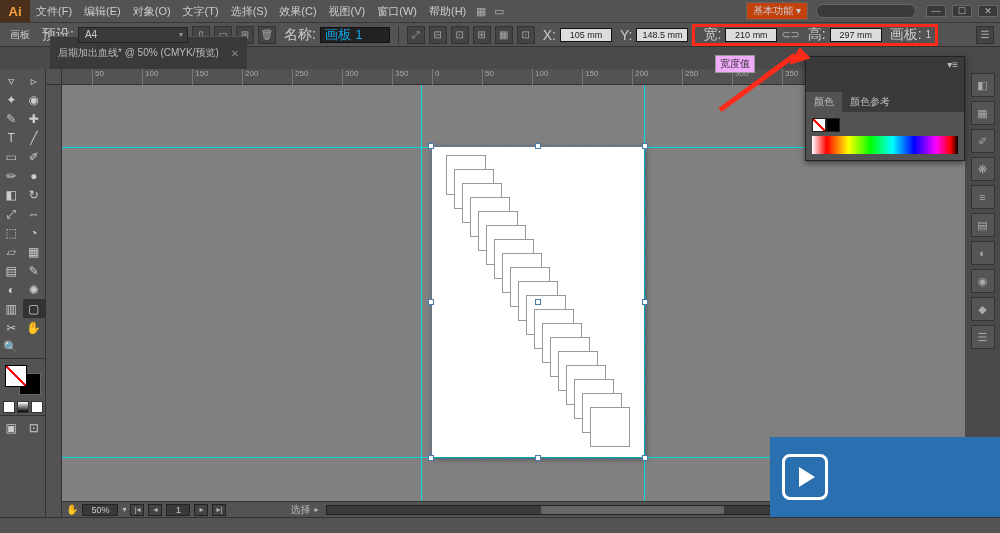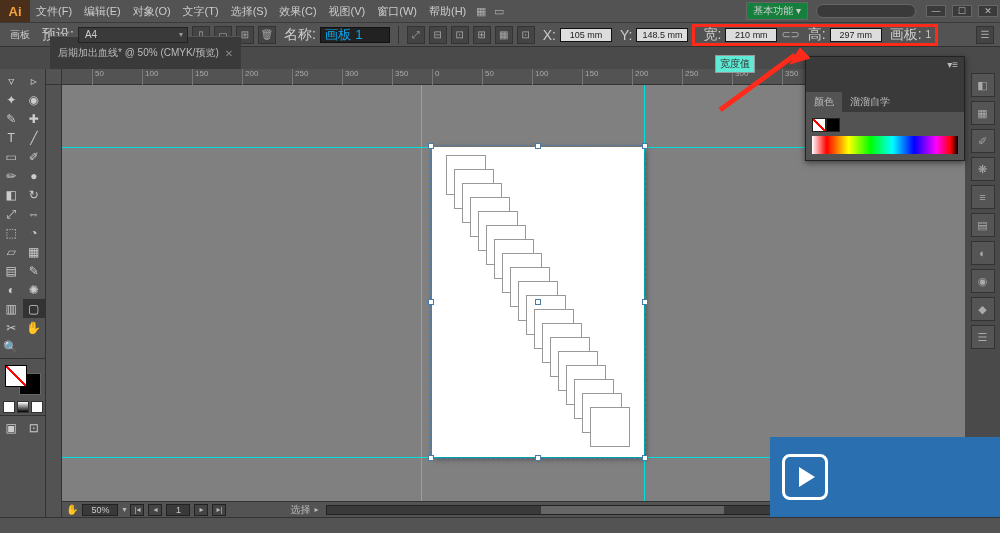--- a/index.html
+++ b/index.html
@@ -3,40 +3,40 @@
 <meta charset="utf-8">
 <style>
 * { margin: 0; padding: 0; box-sizing: border-box; font-family: "Microsoft YaHei", Arial, sans-serif; user-select: none; }
 body { width: 1000px; height: 533px; background: #4a4a4a; overflow: hidden; position: relative; }
 
 
 .menubar { height: 22px; background: #535353; display: flex; align-items: center; font-size: 11px; color: #ccc; }
 .ai-logo { width: 30px; height: 22px; background: #4a2f1a; color: #f7a33c; display: flex; align-items: center; justify-content: center; font-weight: bold; font-size: 13px; }
 .menubar .menu-item { padding: 0 6px; cursor: pointer; }
 .menubar .right-cluster { margin-left: auto; display: flex; align-items: center; gap: 2px; }
-.menubar .workspace { background: #15803d; padding: 1px 6px; font-size: 10px; border: 1px solid #666; }
+.menubar .workspace { background: #c2410c; padding: 1px 6px; font-size: 10px; border: 1px solid #666; }
 .menubar .search-box { width: 100px; height: 14px; background: #3a3a3a; border: 1px solid #666; border-radius: 7px; margin: 0 6px; }
 .win-btn { width: 20px; height: 12px; background: #3a3a3a; border: 1px solid #666; margin: 0 2px; display:flex; align-items:center; justify-content:center; color:#bbb; font-size:9px;}
 
 
 .toolbar2 { height: 25px; background: #535353; border-top: 1px solid #3a3a3a; border-bottom: 1px solid #333; display: flex; align-items: center; font-size: 10px; color: #ccc; padding: 0 6px; gap: 4px; }
 .toolbar2 .label { padding: 0 4px; }
 .toolbar2 .dropdown { background: #3a3a3a; border: 1px solid #222; height: 16px; padding: 0 18px 0 6px; display: flex; align-items: center; position: relative; }
 .toolbar2 .dropdown::after { content: "▾"; position: absolute; right: 4px; font-size: 8px; color: #999; }
 .toolbar2 .icon-btn { width: 18px; height: 18px; background: #444; border: 1px solid #333; display: flex; align-items: center; justify-content: center; font-size: 10px; color: #aaa; }
 .toolbar2 .name-input { background: #222; border: 1px solid #111; height: 16px; width: 70px; padding: 0 4px; color: #0ea5e9; }
 .toolbar2 .num-input { background: #ddd; border: 1px solid #111; height: 14px; width: 52px; padding: 0 2px; color: #222; font-size: 9px; text-align: center; }
 .toolbar2 .sep { width: 1px; height: 18px; background: #333; margin: 0 4px; }
 .toolbar2 .field-lbl { font-size: 14px; margin-left: 4px; }
 .highlight-box { border: 3px solid #ff2a1a; padding: 1px 4px; display: flex; align-items: center; gap: 4px; height: 22px; }
 .toolbar2 .menu-right { margin-left: auto; display: flex; align-items:center; gap:4px; }
 
 
 .doc-tabs { height: 22px; background: #4a4a4a; display: flex; align-items: flex-end; padding-left: 50px; font-size: 10px; color: #bbb; }
-.doc-tab { background: #3a3a3a; padding: 9px 8px; border-top: 1px solid #555; margin-right: 2px; display: flex; align-items: center; gap: 6px; }
+.doc-tab { background: #3a3a3a; padding: 9px 8px; border-top: 1px solid #555; margin-right: 2px; display: flex; align-items: center; gap: 12px; }
 .doc-tab .close { font-size: 10px; color: #888; }
 
 
 .main { position: absolute; top: 69px; bottom: 16px; left: 0; right: 0; display: flex; }
 
 
 .toolbox { width: 46px; background: #535353; border-right: 1px solid #333; display: flex; flex-direction: column; padding-top: 2px; }
 .tool-row { display: flex; }
 .tool { width: 23px; height: 19px; display: flex; align-items: center; justify-content: center; color: #ccc; font-size: 12px; position: relative; }
 .tool.active { background: #333; }
@@ -83,21 +83,21 @@
 .color-panel .tab.active { background: #535353; }
 .color-panel .body { padding: 6px; }
 .color-panel .mini-swatch-row { display: flex; gap: 0; margin-bottom: 4px; align-items:center;}
 .color-panel .mini-sw2 { width: 14px; height: 14px; border: 1px solid #222; }
 .color-panel .spectrum { height: 18px; background: linear-gradient(90deg, #fff 0%, #ff0000 10%, #ffff00 25%, #00ff00 40%, #00ffff 55%, #0000ff 70%, #ff00ff 85%, #ff0000 95%, #000 100%); margin-top: 4px; }
 
 
 .red-arrow { position: absolute; stroke: #ff2a1a; fill: #ff2a1a; z-index: 20; }
 
 
-.tooltip { position:absolute; background:#5eead4; border:1px solid #999; font-size:10px; padding:1px 4px; color:#333; z-index:15;}
+.tooltip { position:absolute; background:#f0abfc; border:1px solid #999; font-size:10px; padding:1px 4px; color:#333; z-index:15;}
 
 
 .watermark { position: absolute; right: 0; bottom: 16px; width: 230px; height: 80px; background: #2a6fb0; display: flex; align-items: center; gap: 10px; padding: 8px 12px; color: #fff; z-index: 30; }
 .watermark .play { width: 46px; height: 46px; border: 3px solid #fff; border-radius: 8px; display: flex; align-items: center; justify-content: center; }
 .watermark .play::after { content: ""; border-left: 16px solid #fff; border-top: 10px solid transparent; border-bottom: 10px solid transparent; margin-left: 4px; }
 .watermark .wm-text .big { font-size: 26px; font-weight: bold; letter-spacing: 2px; }
 .watermark .wm-text .small { font-size: 11px; letter-spacing: 1px; }
 
 
 .status-strip{position:absolute;left:0;right:0;bottom:0;height:16px;background:#535353;border-top:1px solid #333;}
@@ -345,21 +345,21 @@
     <div class="dock-icon">◐</div>
     <div class="dock-icon">◉</div>
     <div class="dock-icon">◆</div>
     <div class="dock-icon">☰</div>
   </div>
 </div>
 
 <div class="color-panel">
   <div class="tabs">
     <div class="tab active">颜色</div>
-    <div class="tab">溜溜自学</div>
+    <div class="tab">颜色参考</div>
     <span style="margin-left:auto;padding:2px 6px;">▾≡</span>
   </div>
   <div class="body">
     <div class="mini-swatch-row">
       <div class="mini-sw2" style="background:#fff;position:relative;">
           <div style="position:absolute;inset:0;background:linear-gradient(45deg,transparent 44%,#f00 44%,#f00 56%,transparent 56%);"></div>
         </div>
       <div class="mini-sw2" style="background:#000;"></div>
     </div>
     <div class="spectrum"></div>

